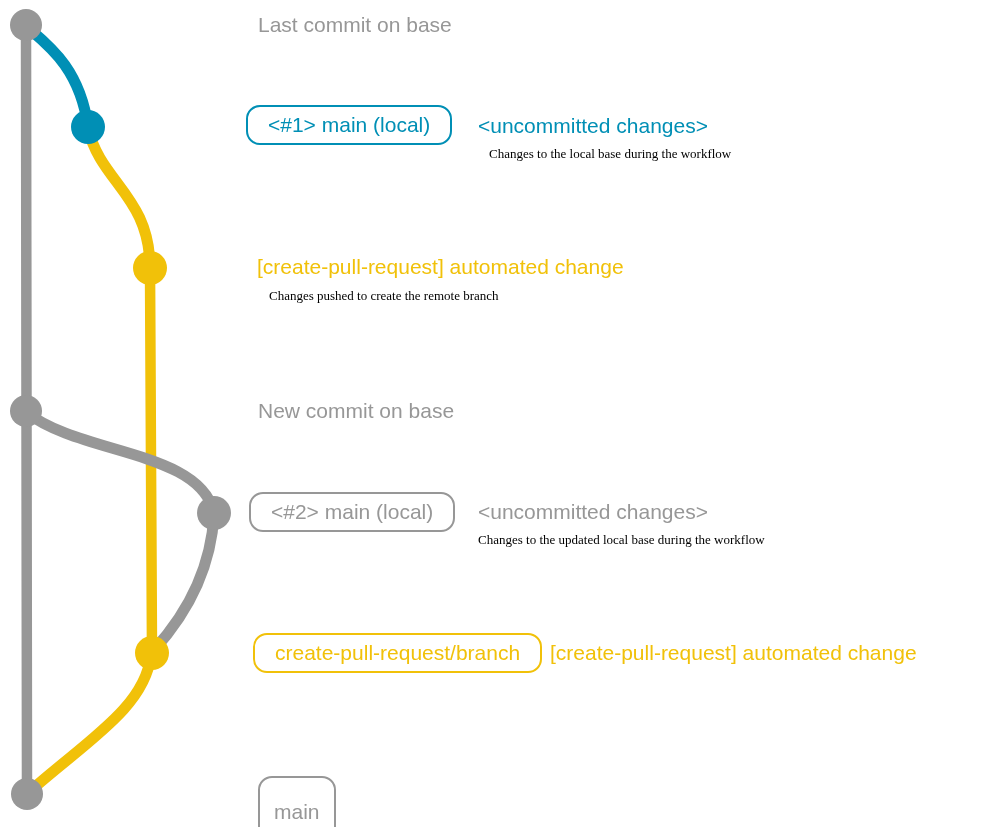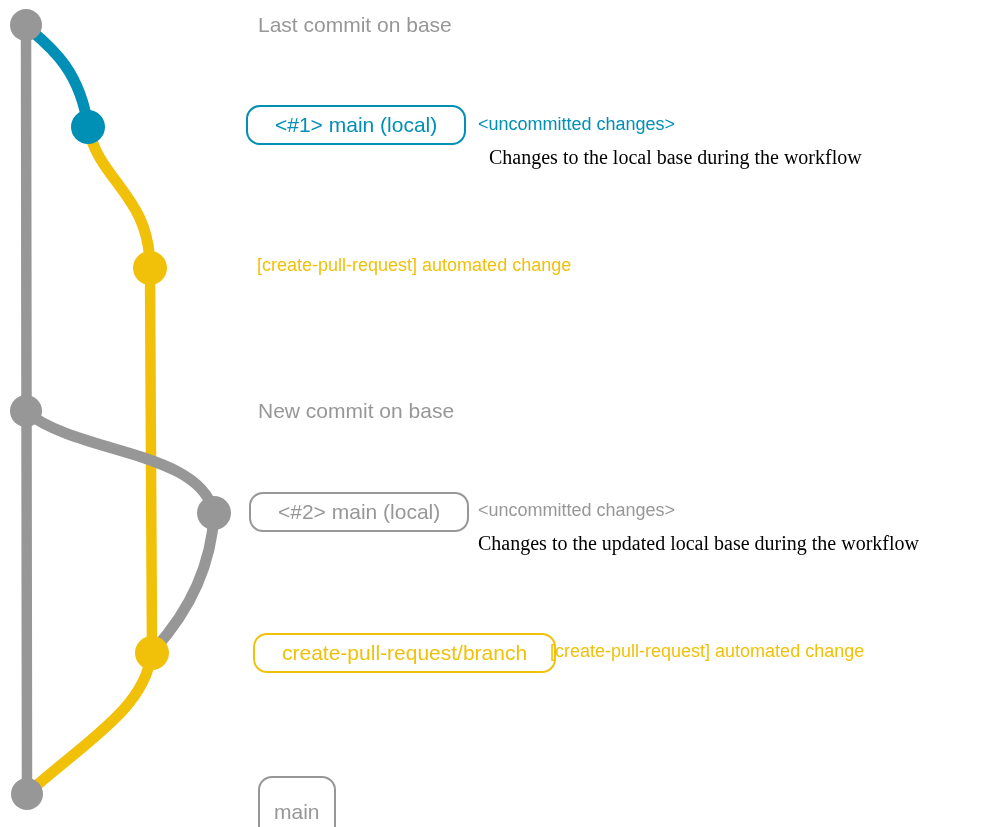--- a/index.html
+++ b/index.html
@@ -23,39 +23,39 @@
   .abs { position: absolute; white-space: nowrap; }
 
   .caption {
     font-size: 21px;
     color: var(--c-gray);
   }
   .branch-badge {
     display: inline-block;
     border: 2px solid;
     border-radius: 14px;
-    padding: 6px 27px;
+    padding: 6px 20px;
     font-size: 21px;
     line-height: 24px;
     background: #ffffff;
   }
   .badge-blue   { color: var(--c-blue);   border-color: var(--c-blue); }
   .badge-gray   { color: var(--c-gray);   border-color: var(--c-gray); text-align: center; }
   .badge-yellow { color: var(--c-yellow); border-color: var(--c-yellow); }
 
   .msg {
-    font-size: 18px;
+    font-size: 21px;
   }
   .msg-blue   { color: var(--c-blue); }
   .msg-gray   { color: var(--c-gray); }
   .msg-yellow { color: var(--c-yellow); }
 
   .desc {
     font-family: "Liberation Serif", serif;
-    font-size: 20px;
+    font-size: 13px;
     color: var(--c-text);
   }
 </style>
 </head>
 <body>
 
 <div id="canvas">
 
   <svg id="graph-svg" width="250" height="827" viewBox="0 0 250 827">
 
@@ -82,20 +82,21 @@
     <circle cx="27" cy="794" r="16" style="fill:var(--c-gray)"></circle>
   </svg>
 
   <div class="abs caption" style="left:258px; top:13px;">Last commit on base</div>
 
   <div class="abs branch-badge badge-blue" style="left:246px; top:105px;">&lt;#1&gt; main (local)</div>
   <div class="abs msg msg-blue" style="left:478px; top:114px;">&lt;uncommitted changes&gt;</div>
   <div class="abs desc" style="left:489px; top:146px;">Changes to the local base during the workflow</div>
 
   <div class="abs msg msg-yellow" style="left:257px; top:255px;">[create-pull-request] automated change</div>
+  <div class="abs desc" style="left:269px; top:288px;">Changes pushed to create the remote branch</div>
 
   <div class="abs caption" style="left:258px; top:399px;">New commit on base</div>
 
   <div class="abs branch-badge badge-gray" style="left:249px; top:492px;">&lt;#2&gt; main (local)</div>
   <div class="abs msg msg-gray" style="left:478px; top:500px;">&lt;uncommitted changes&gt;</div>
   <div class="abs desc" style="left:478px; top:532px;">Changes to the updated local base during the workflow</div>
 
   <div class="abs branch-badge badge-yellow" style="left:253px; top:633px;">create-pull-request/branch</div>
   <div class="abs msg msg-yellow" style="left:550px; top:641px;">[create-pull-request] automated change</div>
 

